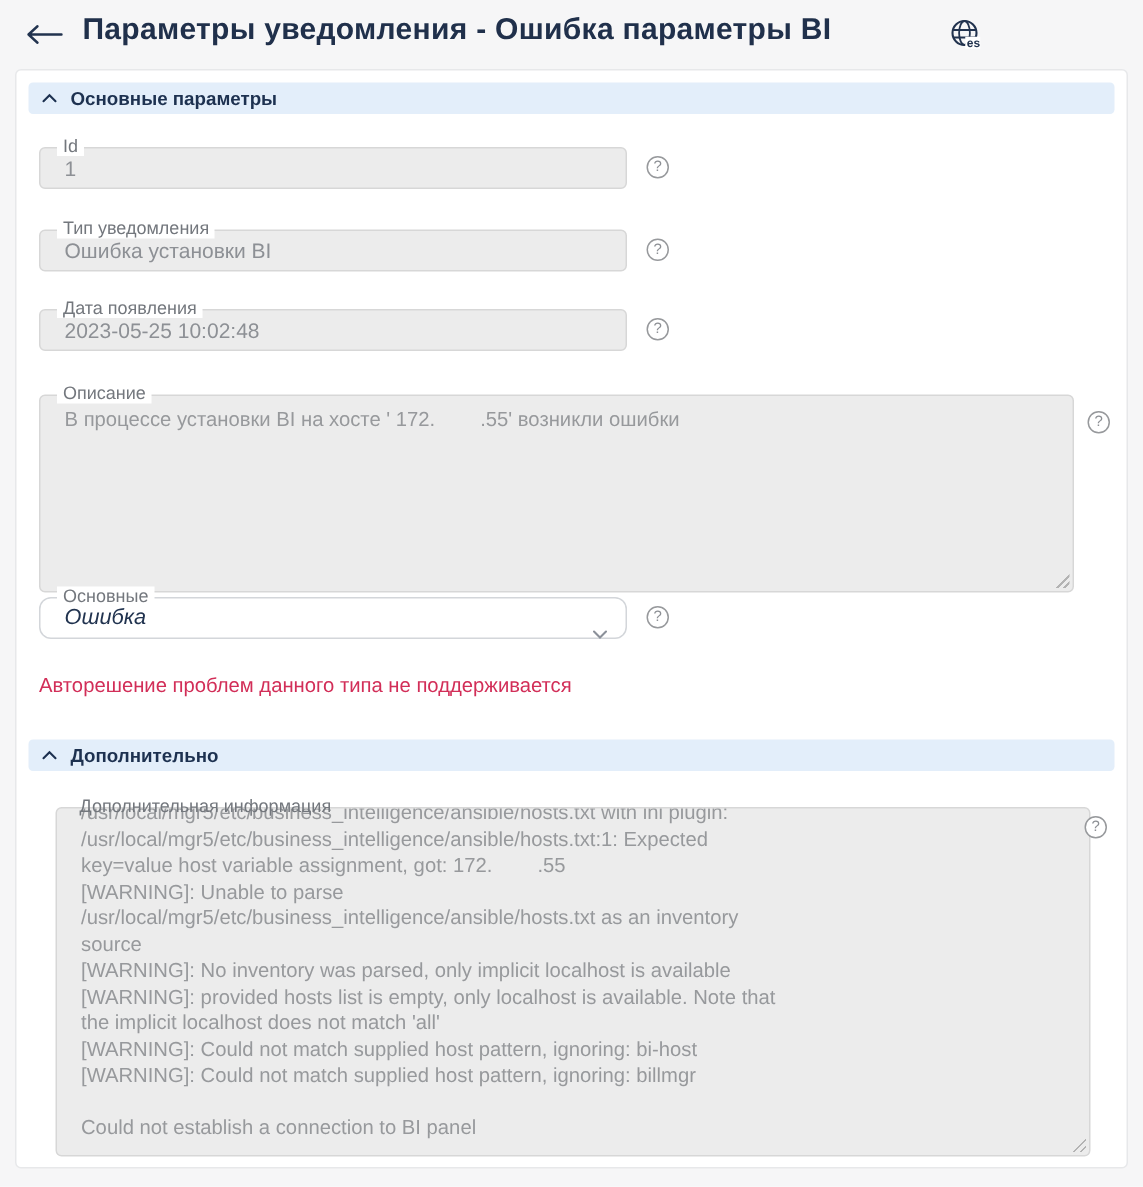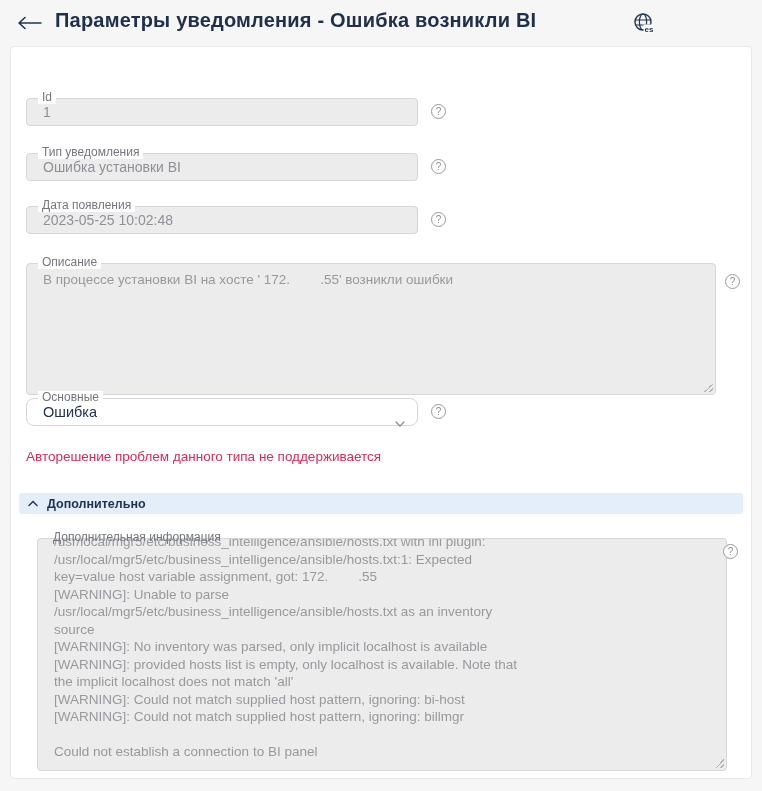--- a/index.html
+++ b/index.html
@@ -30,21 +30,21 @@
   .flabel { position:absolute; top:-7px; left:12px; background:#fff; padding:0 4px;
     font-size:12px; line-height:13px; color:#73777d; white-space:nowrap; z-index:2; }
   .flabel.overlay { background:transparent; }
 
   .input { width:392px; height:28px; background:#ececec; border:1px solid #d7d7d7;
     border-radius:4px; color:#8d9095; font-size:14px; line-height:26px;
     padding:0 12px 0 16px; white-space:pre; overflow:hidden; }
 
   .select { position:relative; width:392px; height:28px; background:#fff;
     border:1px solid #d3d6da; border-radius:8px; color:#21334f; font-size:14.5px;
-    line-height:26px; padding:0 30px 0 16px; cursor:pointer; }
+    line-height:26px; padding:0 30px 0 16px; cursor:pointer;font-style:italic; }
   .select .chev { position:absolute; right:12px; top:10px; }
 
   .ta { position:relative; background:#ececec; border:1px solid #d7d7d7;
     border-radius:4px; overflow:hidden; }
   .ta .content { padding:7px 14px 0 16px; font-size:13.5px; line-height:17.5px;
     color:#97999c; white-space:pre-wrap; }
   #f-info .content { padding-top:5px; margin-top:-11px; }
   .grip { position:absolute; right:2px; bottom:2px; width:10px; height:10px; cursor:nwse-resize;
     background:
       linear-gradient(135deg, transparent 0 55%, #b3b3b3 55% 63%, transparent 63% 78%, #b3b3b3 78% 86%, transparent 86%); }
@@ -71,34 +71,40 @@
 <body>
 
 <div class="page">
 
   <div class="topbar">
     <span class="back-btn">
       <svg width="27" height="14" viewBox="0 0 27 14">
         <path d="M25 7 H3 M9 1.5 L3 7 L9 12.5" stroke="#22334f" stroke-width="1.6" fill="none" stroke-linecap="round" stroke-linejoin="round"></path>
       </svg>
     </span>
-    <div class="page-title">Параметры уведомления - Ошибка возникли BI</div>
+    <div class="page-title">Параметры уведомления - Ошибка параметры BI</div>
     <span class="globe-btn">
       <svg width="24" height="24" viewBox="0 0 24 24">
         <circle cx="11" cy="11" r="8" stroke="#22334f" stroke-width="1.4" fill="none"></circle>
         <ellipse cx="11" cy="11" rx="3.6" ry="8" stroke="#22334f" stroke-width="1.2" fill="none"></ellipse>
         <path d="M3.4 9 H18.6 M3.8 14 H18.2" stroke="#22334f" stroke-width="1.2" fill="none"></path>
         <rect x="11.5" y="13.5" width="10" height="8" fill="#ffffff"></rect>
         <text x="12.5" y="20.5" font-size="8" font-weight="bold" fill="#22334f">es</text>
       </svg>
     </span>
   </div>
 
   <div class="card">
 
+    <div class="sect" id="sect-main">
+      <svg width="10" height="7" viewBox="0 0 10 7">
+        <polyline points="1,5.5 5,1.5 9,5.5" stroke="#1d3150" stroke-width="1.4" fill="none" stroke-linecap="round"></polyline>
+      </svg>
+      <span class="sect-label">Основные параметры</span>
+    </div>
 
     <div class="field" id="f-id">
       <span class="flabel">Id</span>
       <div class="input">1</div>
     </div>
     <span class="help" id="h-id">?</span>
 
     <div class="field" id="f-type">
       <span class="flabel">Тип уведомления</span>
       <div class="input">Ошибка установки BI</div>

